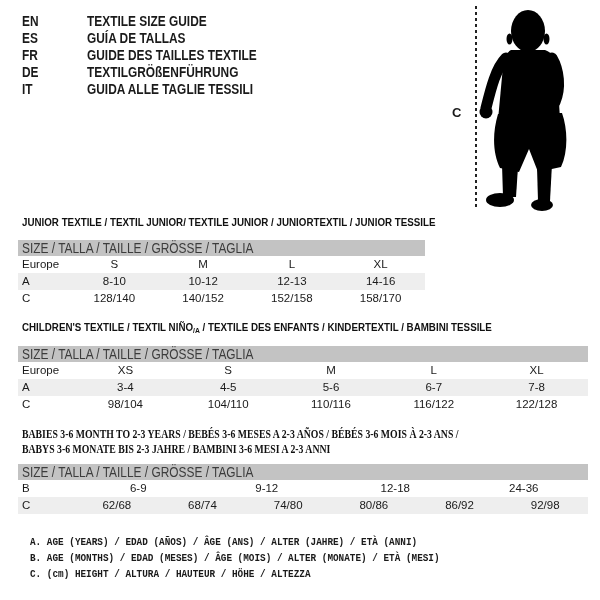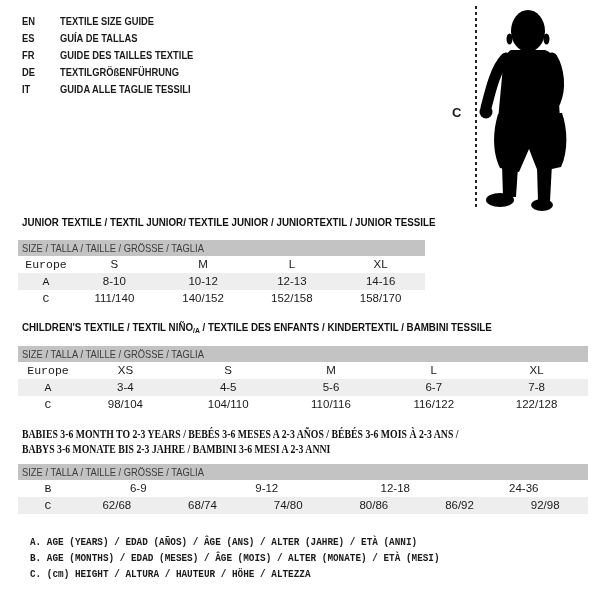--- a/index.html
+++ b/index.html
@@ -5,39 +5,39 @@
   html,body{margin:0;padding:0;}
   body{
     width:600px;height:600px;position:relative;background:#ffffff;
     font-family:"Liberation Sans","DejaVu Sans",sans-serif;
     color:#1a1a1a;overflow:hidden;
   }
   .cond{display:inline-block;transform:scaleX(0.85);transform-origin:0 50%;white-space:nowrap;}
 
   
   .lang-block{position:absolute;left:22px;top:13px;}
-  .lang-row{display:flex;height:17px;line-height:17px;font-weight:bold;font-size:11px;}
+  .lang-row{display:flex;height:17px;line-height:17px;font-weight:bold;font-size:14px;gap:27px;}
   .lang-code{width:38px;}
 
   
   .dotted-line{position:absolute;left:475px;top:6px;width:2px;height:202px;
     background:repeating-linear-gradient(to bottom,#222 0 3px,transparent 3px 6px);}
   .c-label{position:absolute;left:452px;top:105px;font-size:13px;font-weight:bold;}
   .baby-svg{position:absolute;left:470px;top:5px;}
 
   
   .sec-title{position:absolute;left:22px;font-weight:bold;font-size:11.5px;line-height:15px;color:#111;}
   .sec-title sub{font-size:8px;vertical-align:-2px;}
 
   
   .tbl{position:absolute;left:18px;font-size:11.5px;}
-  .bar{height:16px;line-height:16px;background:#c3c3c3;color:#3c3c3c;padding-left:4px;font-size:11px;}
+  .bar{height:16px;line-height:16px;background:#c3c3c3;color:#3c3c3c;padding-left:4px;font-size:14px;}
   .trow{display:flex;height:17px;line-height:17px;align-items:center;}
   .trow.alt{background:#eeeeee;}
-  .c0{text-align:center;padding-left:4px;flex:none;font-family:Liberation Mono, monospace;}
+  .c0{text-align:left;padding-left:4px;flex:none;}
   .cc{flex:1;text-align:center;}
   .w407{width:407px;} .w570{width:570px;}
   .w407 .c0{width:48px;} .w570 .c0{width:52px;}
 
   
   .footnotes{position:absolute;left:30px;top:534px;font-family:Liberation Mono, monospace;}
   .fn-line{height:16px;line-height:16px;font-weight:bold;font-size:11px;
     transform:scaleX(0.85);transform-origin:0 50%;white-space:nowrap;}
 </style>
 </head>
@@ -111,21 +111,21 @@
   </div>
   <div class="trow alt">
     <div class="c0">A</div>
     <div class="cc">8-10</div>
     <div class="cc">10-12</div>
     <div class="cc">12-13</div>
     <div class="cc">14-16</div>
   </div>
   <div class="trow">
     <div class="c0">C</div>
-    <div class="cc">111/140</div>
+    <div class="cc">128/140</div>
     <div class="cc">140/152</div>
     <div class="cc">152/158</div>
     <div class="cc">158/170</div>
   </div>
 </div>
 
 <div class="sec-title" style="top:320px;">
   <span class="cond"><span>CHILDREN'S TEXTILE / TEXTIL NIÑO</span><sub>/A</sub><span> / TEXTILE DES ENFANTS / KINDERTEXTIL / BAMBINI TESSILE</span></span>
 </div>
 <div class="tbl w570" style="top:346px;">

